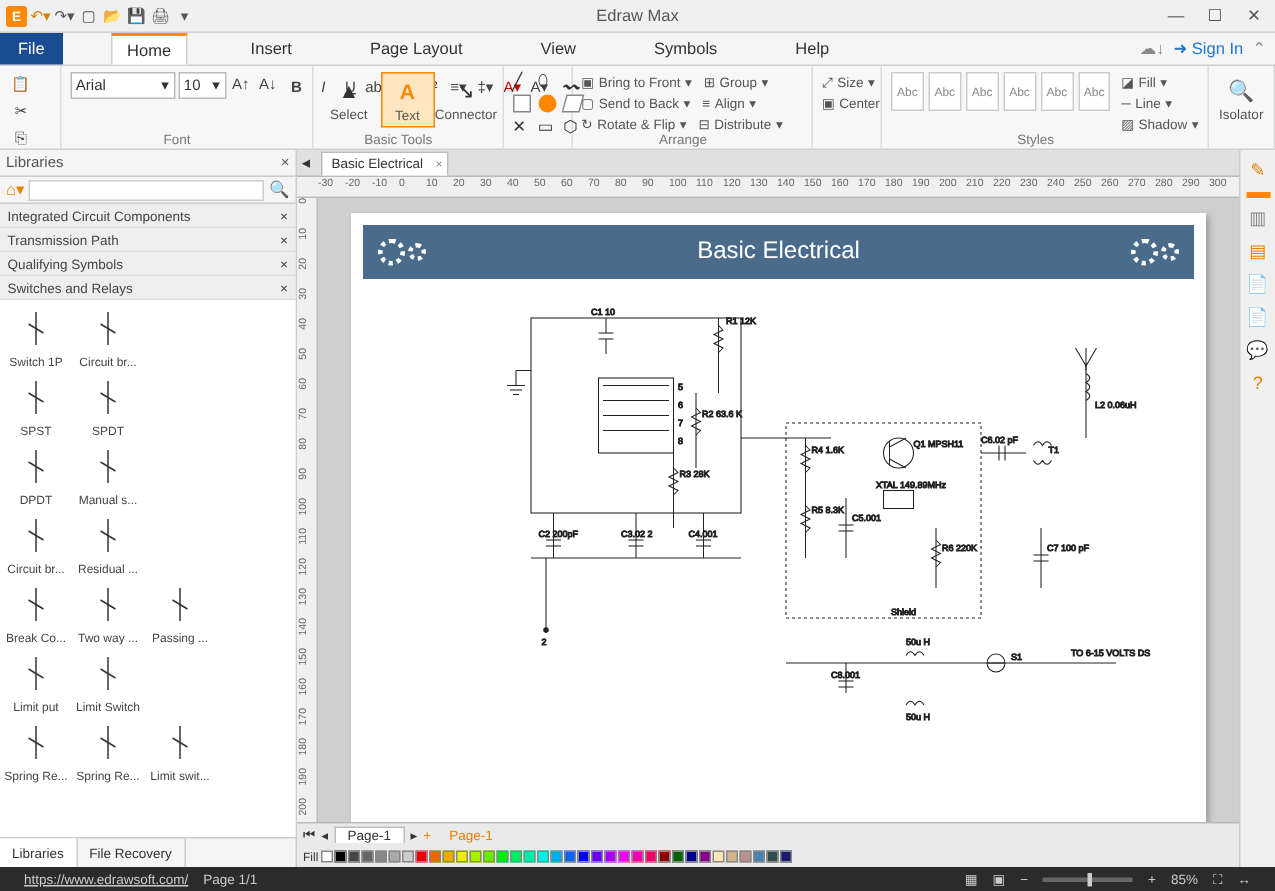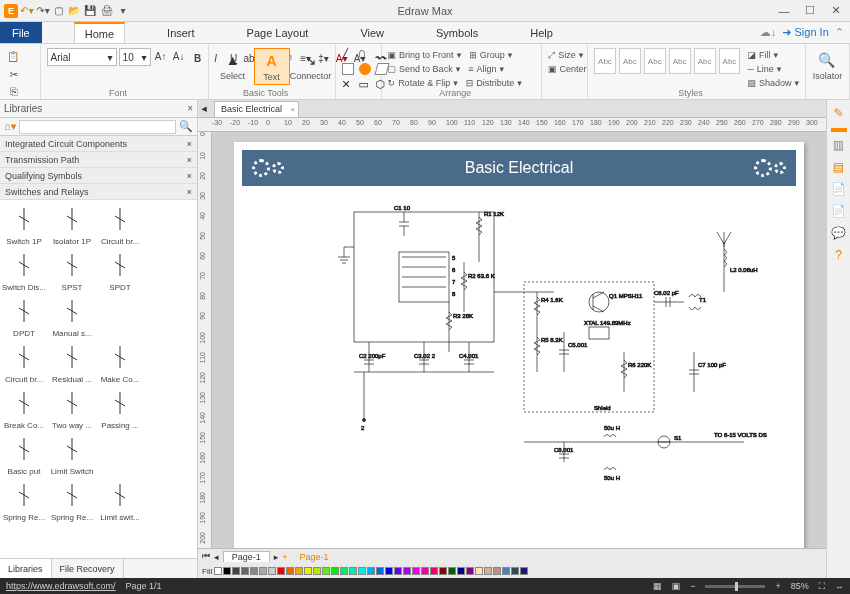--- a/index.html
+++ b/index.html
@@ -87,21 +87,21 @@
 .pt { padding: 0 8px; cursor: pointer; }
 .pt.active { background: #fff; border: 1px solid #bbb; border-bottom: none; }
 .fillrow { height: 14px; background: #eaeaea; display: flex; align-items: center; padding: 0 4px; font-size: 8px; gap: 2px; overflow: hidden; }
 .sw { width: 8px; height: 8px; border: 1px solid #888; cursor: pointer; }
 
 
 .rpanel { width: 24px; background: #f0f0f0; border-left: 1px solid #ccc; display: flex; flex-direction: column; align-items: center; gap: 6px; padding-top: 6px; }
 .rp-ic { width: 16px; height: 16px; cursor: pointer; font-size: 12px; text-align: center; color: #777; }
 
 
-.status { height: 16px; background: #2b2b2b; color: #ccc; font-size: 9px; display: flex; align-items: center; padding: 0 6px; gap: 10px; }
+.status { height: 16px; background: #2b2b2b; color: #ccc; font-size: 9px; display: flex; align-items: center; padding: 0 16px; gap: 10px; }
 .status .sp { flex: 1; }
 .status .icn { cursor: pointer; color: #ccc; }
 </style>
 </head>
 <body>
 
 <div class="titlebar">
   <div class="ti-left">
     <div class="ti-logo">E</div>
     <div class="ti-icon" style="color:#d98000">↶▾</div>
@@ -295,49 +295,31 @@
             </div>
             <div class="stx">Switch 1P</div>
           </div>
           <div class="shapecard">
             <div class="sic">
               <svg width="26" height="26">
                 <line x1="13" y1="2" x2="13" y2="24" stroke="#333" stroke-width="1"></line>
                 <line x1="8" y1="10" x2="18" y2="16" stroke="#333" stroke-width="1"></line>
               </svg>
             </div>
-            <div class="stx">Isolator 1P</div>
-          </div>
-          <div class="shapecard">
-            <div class="sic">
-              <svg width="26" height="26">
-                <line x1="13" y1="2" x2="13" y2="24" stroke="#333" stroke-width="1"></line>
-                <line x1="8" y1="10" x2="18" y2="16" stroke="#333" stroke-width="1"></line>
-              </svg>
-            </div>
             <div class="stx">Circuit br...</div>
           </div>
         </div>
         <div class="shaperow">
           <div class="shapecard">
             <div class="sic">
               <svg width="26" height="26">
                 <line x1="13" y1="2" x2="13" y2="24" stroke="#333" stroke-width="1"></line>
                 <line x1="8" y1="10" x2="18" y2="16" stroke="#333" stroke-width="1"></line>
               </svg>
             </div>
-            <div class="stx">Switch Dis...</div>
-          </div>
-          <div class="shapecard">
-            <div class="sic">
-              <svg width="26" height="26">
-                <line x1="13" y1="2" x2="13" y2="24" stroke="#333" stroke-width="1"></line>
-                <line x1="8" y1="10" x2="18" y2="16" stroke="#333" stroke-width="1"></line>
-              </svg>
-            </div>
             <div class="stx">SPST</div>
           </div>
           <div class="shapecard">
             <div class="sic">
               <svg width="26" height="26">
                 <line x1="13" y1="2" x2="13" y2="24" stroke="#333" stroke-width="1"></line>
                 <line x1="8" y1="10" x2="18" y2="16" stroke="#333" stroke-width="1"></line>
               </svg>
             </div>
             <div class="stx">SPDT</div>
@@ -375,29 +357,20 @@
           </div>
           <div class="shapecard">
             <div class="sic">
               <svg width="26" height="26">
                 <line x1="13" y1="2" x2="13" y2="24" stroke="#333" stroke-width="1"></line>
                 <line x1="8" y1="10" x2="18" y2="16" stroke="#333" stroke-width="1"></line>
               </svg>
             </div>
             <div class="stx">Residual ...</div>
           </div>
-          <div class="shapecard">
-            <div class="sic">
-              <svg width="26" height="26">
-                <line x1="13" y1="2" x2="13" y2="24" stroke="#333" stroke-width="1"></line>
-                <line x1="8" y1="10" x2="18" y2="16" stroke="#333" stroke-width="1"></line>
-              </svg>
-            </div>
-            <div class="stx">Make Co...</div>
-          </div>
         </div>
         <div class="shaperow">
           <div class="shapecard">
             <div class="sic">
               <svg width="26" height="26">
                 <line x1="13" y1="2" x2="13" y2="24" stroke="#333" stroke-width="1"></line>
                 <line x1="8" y1="10" x2="18" y2="16" stroke="#333" stroke-width="1"></line>
               </svg>
             </div>
             <div class="stx">Break Co...</div>
@@ -422,21 +395,21 @@
           </div>
         </div>
         <div class="shaperow">
           <div class="shapecard">
             <div class="sic">
               <svg width="26" height="26">
                 <line x1="13" y1="2" x2="13" y2="24" stroke="#333" stroke-width="1"></line>
                 <line x1="8" y1="10" x2="18" y2="16" stroke="#333" stroke-width="1"></line>
               </svg>
             </div>
-            <div class="stx">Basic put</div>
+            <div class="stx">Limit put</div>
           </div>
           <div class="shapecard">
             <div class="sic">
               <svg width="26" height="26">
                 <line x1="13" y1="2" x2="13" y2="24" stroke="#333" stroke-width="1"></line>
                 <line x1="8" y1="10" x2="18" y2="16" stroke="#333" stroke-width="1"></line>
               </svg>
             </div>
             <div class="stx">Limit Switch</div>
           </div>

